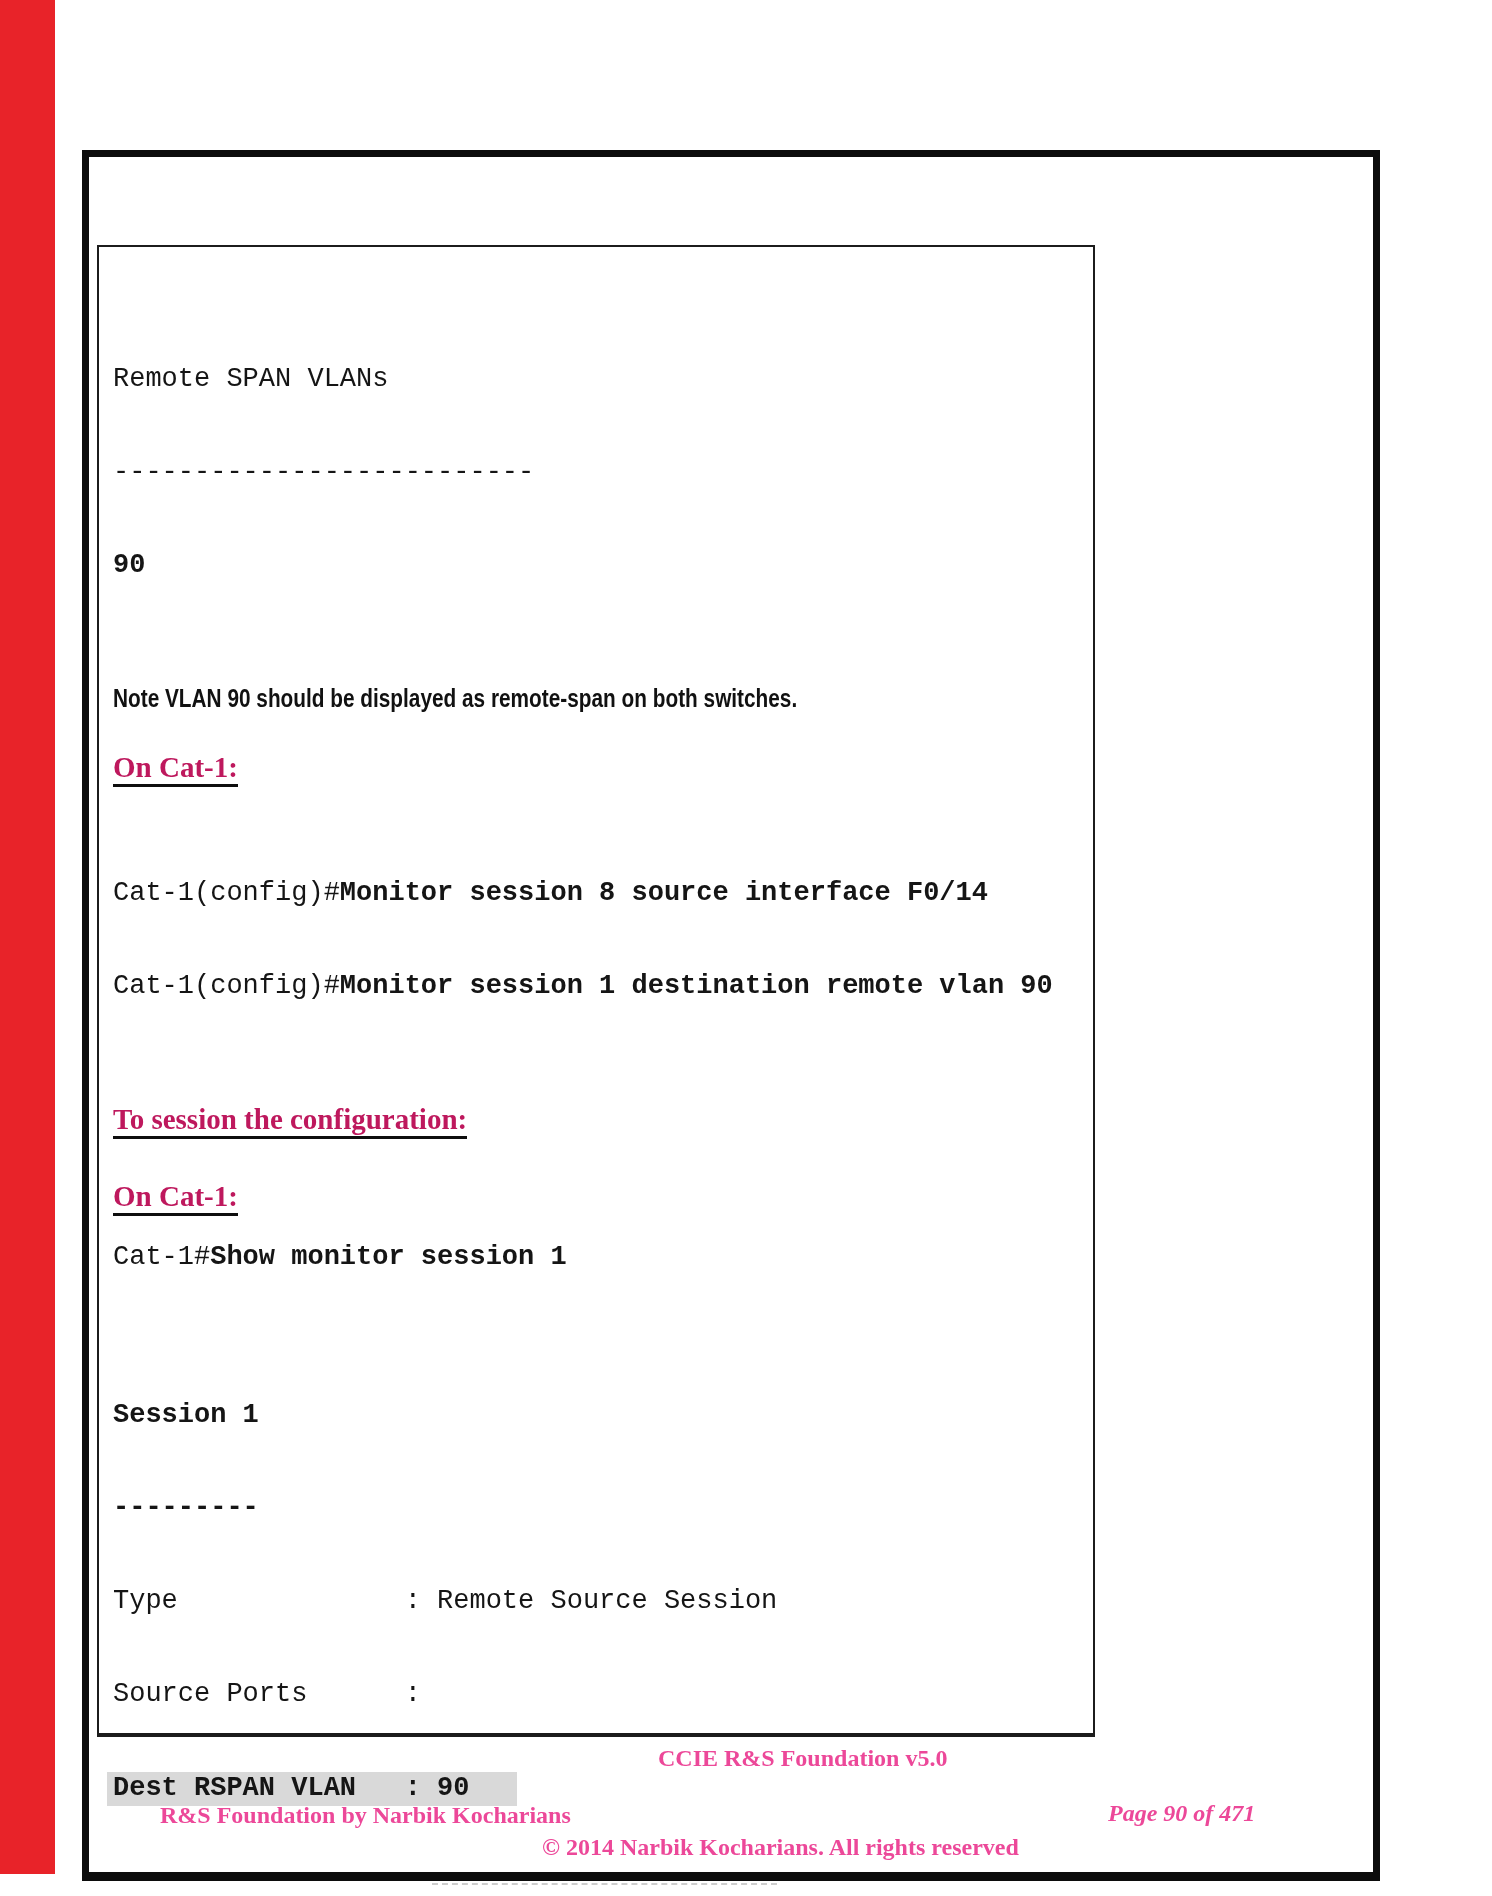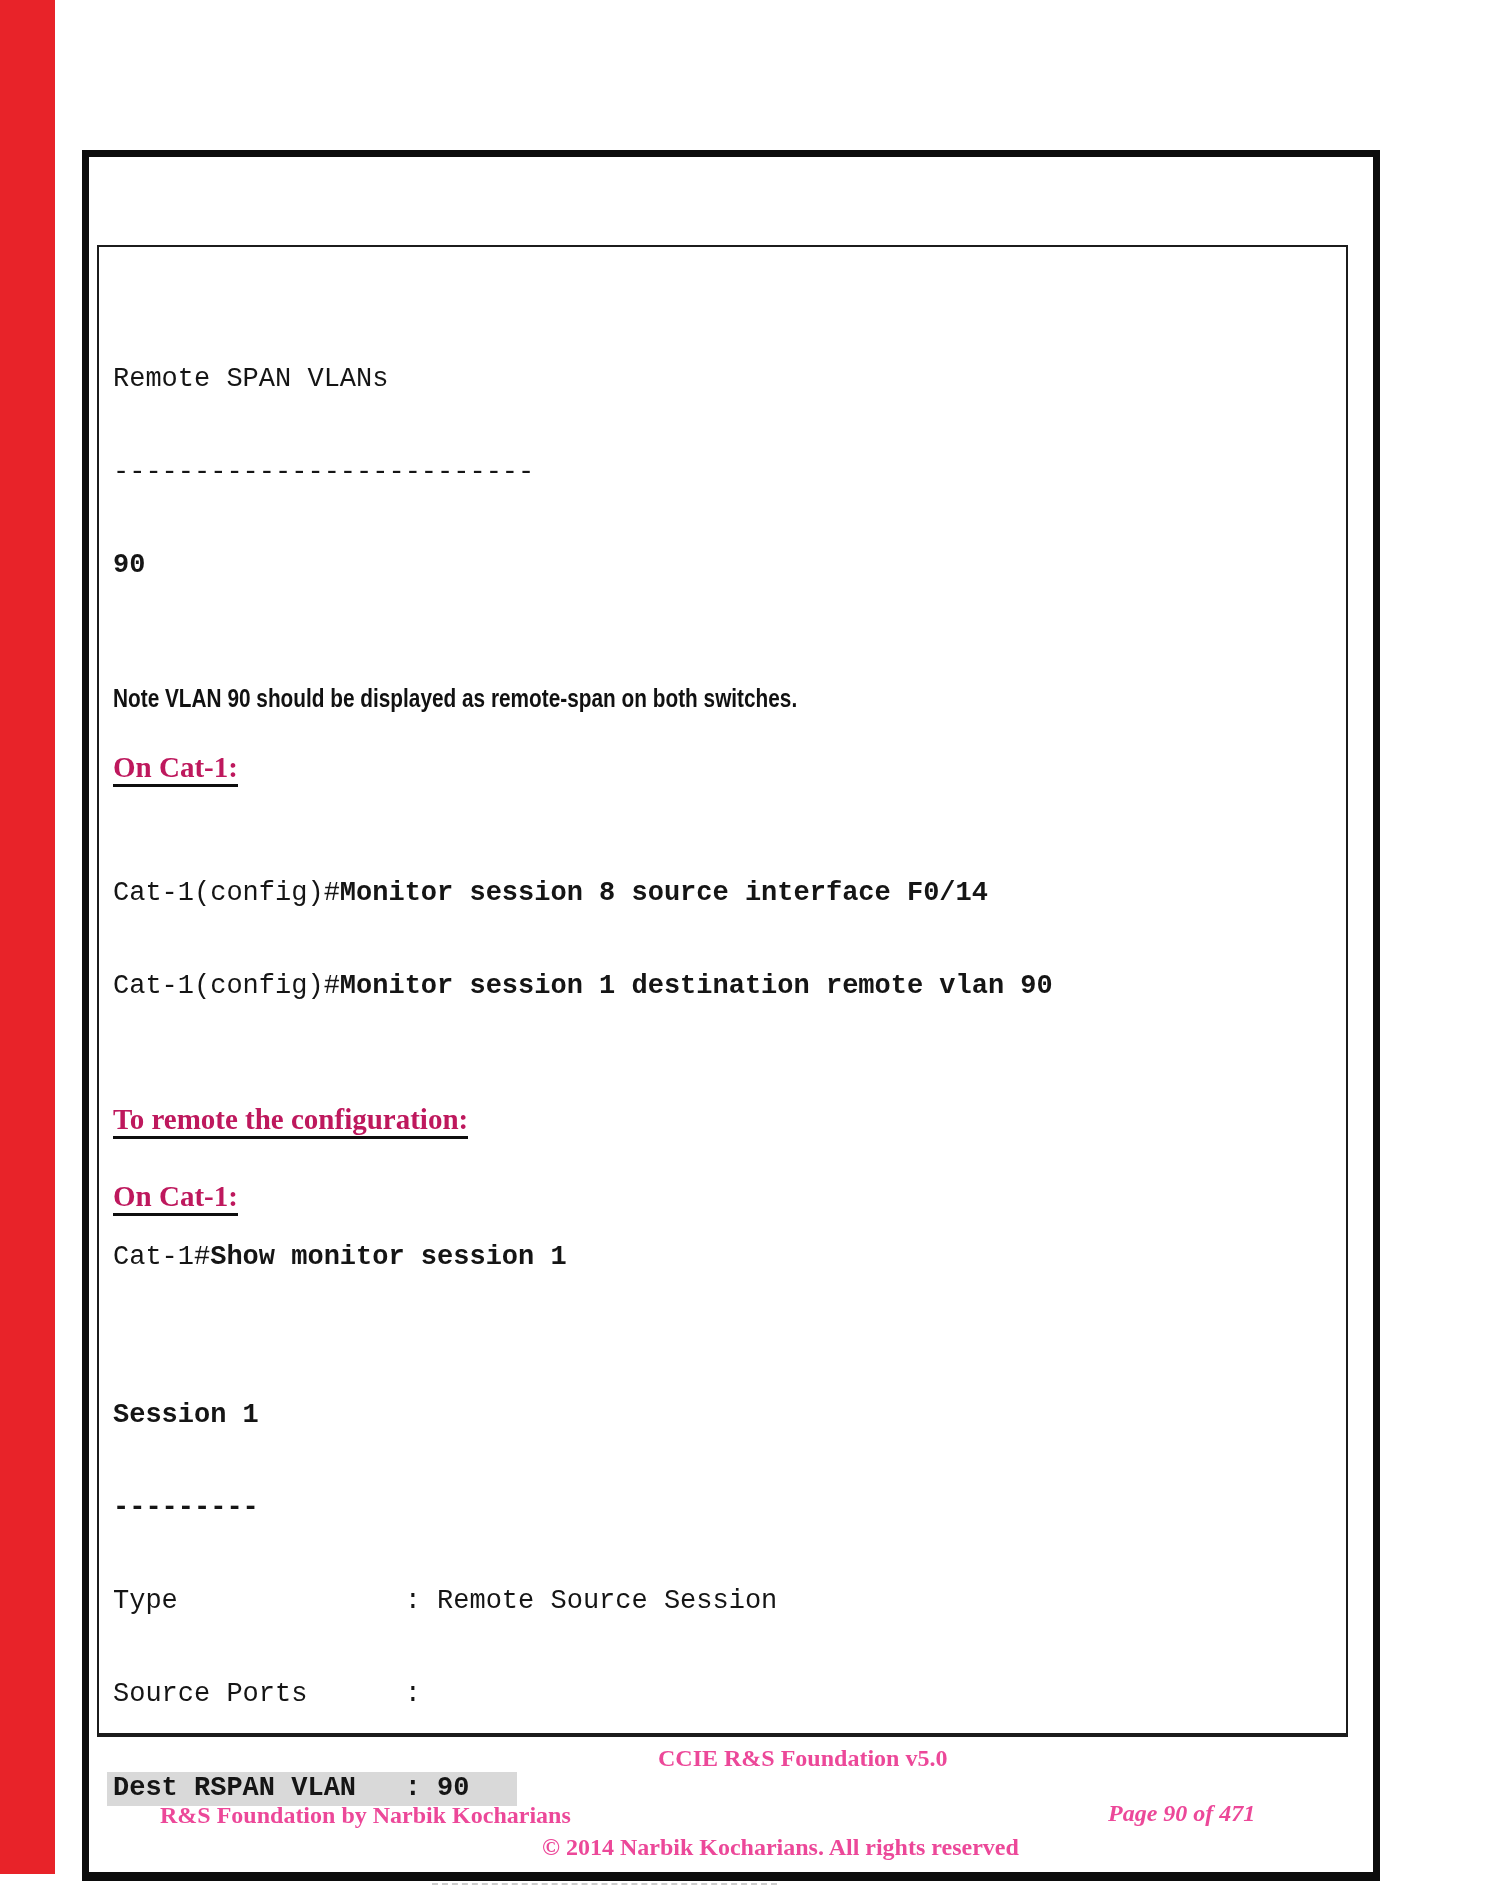--- a/index.html
+++ b/index.html
@@ -5,21 +5,21 @@
   html,body{margin:0;padding:0;background:#ffffff;}
   body{width:1492px;height:1896px;position:relative;overflow:hidden;
        font-family:"Liberation Serif", serif;color:#1b1b1b;}
 
   .edge-strip{position:absolute;left:0;top:0;width:55px;height:1874px;
               background:#e82329;}
 
   .outer-border{position:absolute;left:82px;top:150px;width:1298px;height:1731px;
                 box-sizing:border-box;border:7px solid #0c0c0c;border-bottom-width:9px;}
 
-  .inner-box{position:absolute;left:97px;top:245px;width:1251px;height:1492px;
+  .inner-box{position:absolute;left:97px;top:245px;width:998px;height:1492px;
              box-sizing:border-box;border:2px solid #1c1c1c;border-bottom-width:4px;
              background:#ffffff;}
 
   .content{padding:55px 18px 0 14px;}
 
   .mono{font-family:"Liberation Mono", monospace;font-size:27px;line-height:31px;
         white-space:pre;color:#151515;}
   .mono .cmd{font-weight:700;}
   .mono-line{white-space:pre;}
 
@@ -66,21 +66,21 @@
 
     <div class="note mt39">Note VLAN 90 should be displayed as remote-span on both switches.</div>
 
     <div class="heading mt35"><span class="ul">On Cat-1:</span></div>
 
     <div class="mono mt31">
       <div class="mono-line"><span>Cat-1(config)#</span><span class="cmd">Monitor session 8 source interface F0/14</span></div>
       <div class="mono-line"><span>Cat-1(config)#</span><span class="cmd">Monitor session 1 destination remote vlan 90</span></div>
     </div>
 
-    <div class="heading mt37"><span class="ul">To remote the configuration:</span></div>
+    <div class="heading mt37"><span class="ul">To session the configuration:</span></div>
 
     <div class="heading mt41"><span class="ul">On Cat-1:</span></div>
 
     <div class="mono mt28"><span>Cat-1#</span><span class="cmd">Show monitor session 1</span></div>
 
     <div class="mono mt65">
       <div class="mono-line cmd">Session 1</div>
       <div class="mono-line cmd">---------</div>
       <div class="mono-line">Type              : Remote Source Session</div>
       <div class="mono-line">Source Ports      :</div>

